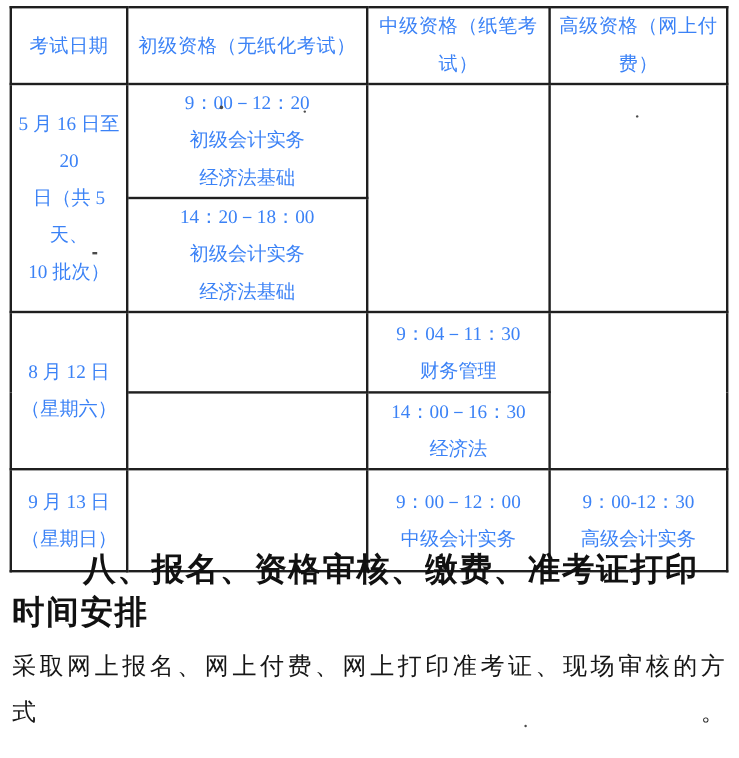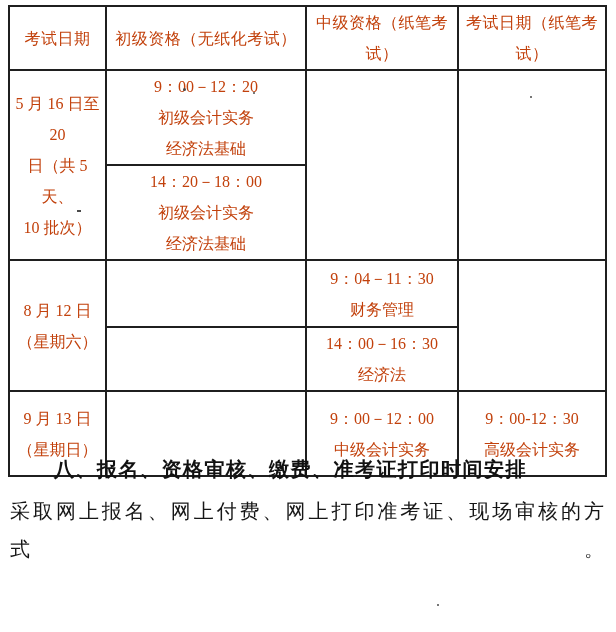--- a/index.html
+++ b/index.html
@@ -31,21 +31,21 @@
   table.schedule th,
   table.schedule td {
     border: 2px solid #1f1f1f;
     padding: 0;
     text-align: center;
     vertical-align: middle;
     font-size: 16px;
     font-weight: normal;
     line-height: 31px;
     white-space: pre-line;
-    color: #c2410c;
+    color: #3b82f6;
   }
   table.schedule th {
     font-size: 16px;
     letter-spacing: 0.5px;
   }
   .col-date   { width: 97px;  }
   .col-junior { width: 200px; }
   .col-mid    { width: 152px; }
   .col-senior { width: 148px; }
 
@@ -59,21 +59,21 @@
   td.date-cell { line-height: 32px; }
 
   
   .section {
     position: absolute;
     left: 10px;
     top: 456px;
     width: 596px;
   }
   .heading {
-    font-size: 20px;
+    font-size: 27px;
     font-weight: bold;
     letter-spacing: 1.5px;
     text-indent: 2.2em;
     color: #111111;
     margin: 0;
   }
   .para {
     margin-top: 9px;
   }
   .pline {
@@ -105,21 +105,21 @@
       <col class="col-date">
       <col class="col-junior">
       <col class="col-mid">
       <col class="col-senior">
     </colgroup>
     <tbody>
       <tr class="r-head">
         <th>考试日期</th>
         <th>初级资格（无纸化考试）</th>
         <th>中级资格（纸笔考试）</th>
-        <th>考试日期（纸笔考试）</th>
+        <th>高级资格（网上付费）</th>
       </tr>
       <tr class="r1">
         <td class="date-cell" rowspan="2">5 月 16 日至 20
 日（共 5 天、
 10 批次）</td>
         <td>9：00－12：20
 初级会计实务
 经济法基础</td>
         <td rowspan="2"></td>
         <td rowspan="2"></td>

